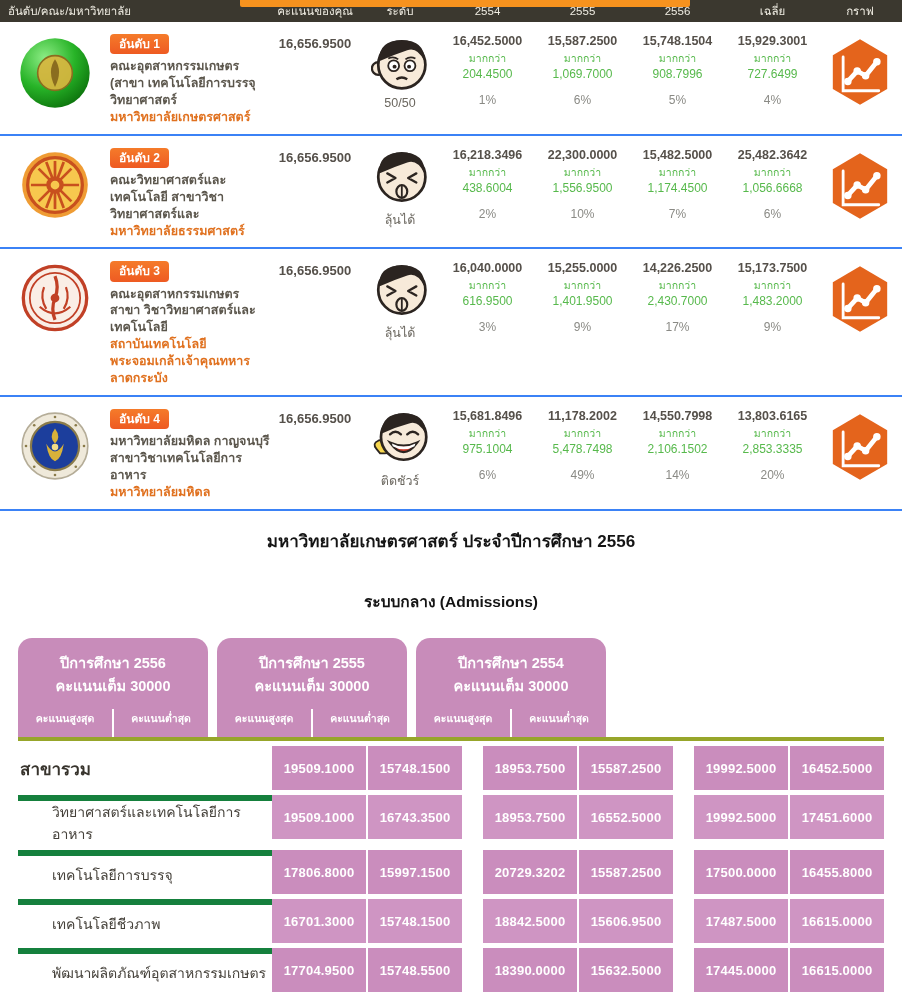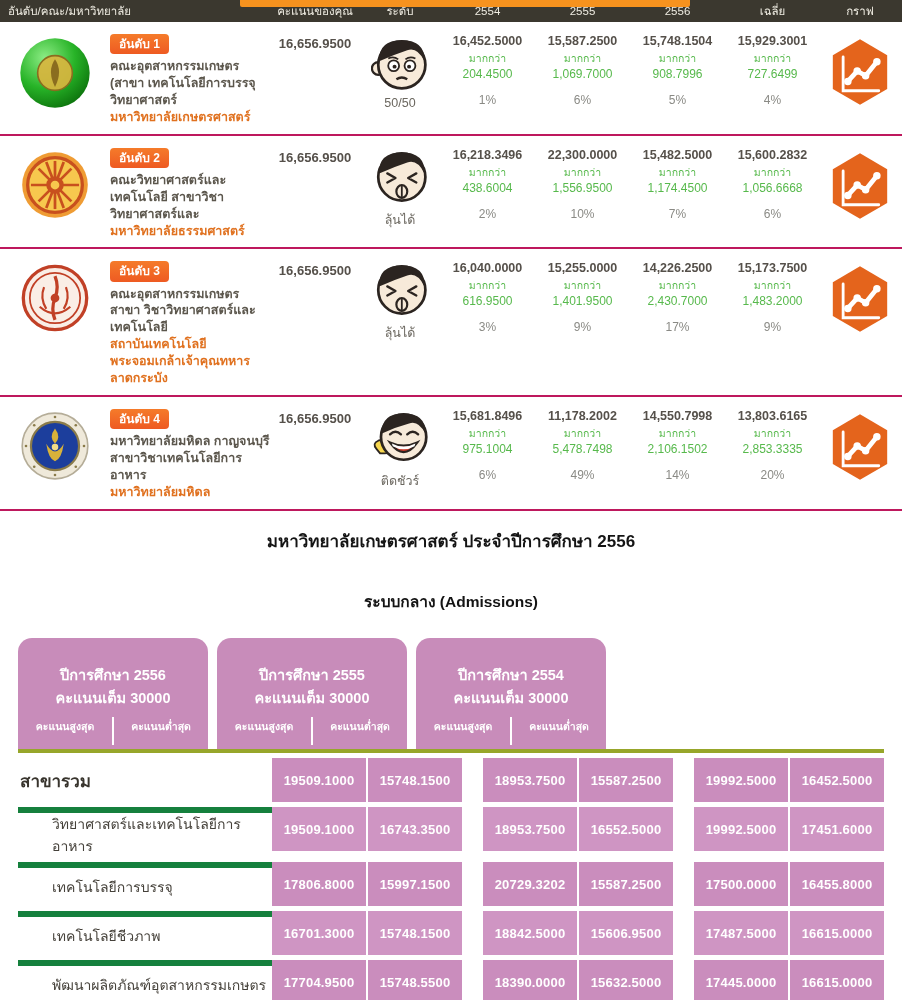--- a/index.html
+++ b/index.html
@@ -3,21 +3,21 @@
 <meta charset="utf-8">
 <style>
   html,body{margin:0;padding:0;background:#fff;}
   body{width:902px;font-family:"Liberation Sans","DejaVu Sans",sans-serif;-webkit-font-smoothing:antialiased;}
   
   .rank-header{position:relative;display:flex;align-items:center;background:#3b382f;color:#efece2;height:22px;font-size:11.5px;}
   .top-tab{position:absolute;left:240px;top:0;width:450px;height:7px;background:#f6921e;border-radius:0 0 2px 2px;}
   .hc{text-align:center;}
   .hc.first{width:270px;text-align:left;padding-left:8px;box-sizing:border-box;}
   .hc.score{width:90px}.hc.level{width:80px}.hc.year{width:95px}.hc.graph{width:80px}
-  .rrow{display:flex;align-items:flex-start;padding:12px 0 8px;border-bottom:2px solid #be185d;background:#fff;min-height:82px;}
+  .rrow{display:flex;align-items:flex-start;padding:12px 0 8px;border-bottom:2px solid #3b82f6;background:#fff;min-height:82px;}
   .c-logo{width:110px;display:flex;justify-content:center;padding-top:2px;}
   .c-info{width:160px;font-size:12.5px;line-height:1.35;box-sizing:border-box;}
   .badge{display:inline-block;background:linear-gradient(#f57b2a,#ee5a22);color:#fff;font-weight:bold;font-size:12px;padding:2px 9px;border-radius:4px;margin-bottom:4px;}
   .fac{font-weight:bold;color:#5b564c;}
   .univ{color:#e0711f;font-weight:bold;cursor:pointer;text-decoration:none;display:block;}
   .c-score{width:90px;text-align:center;font-weight:bold;font-size:13px;color:#55504a;padding-top:2px;}
   .c-face{width:80px;text-align:center;font-size:12.5px;color:#6b675f;}
   .c-face .fl{margin-top:1px;}
   .c-year{width:95px;text-align:center;}
   .yv{font-weight:bold;color:#55504a;font-size:12.5px;}
@@ -28,22 +28,22 @@
   .hexbtn{cursor:pointer;display:inline-block;}
   
   .sum{text-align:center;font-weight:bold;font-size:17px;color:#141414;margin:16px 30px 0;line-height:1.8;}
   .adm-sub{text-align:center;font-weight:bold;font-size:15.5px;color:#141414;margin-top:32px;}
   
   .ptable{margin:24px 18px 0;}
   .phead{display:flex;}
   .plabel-col{width:277px;display:flex;align-items:center;justify-content:center;font-size:19px;font-weight:bold;color:#3a362f;}
   .pgroups{display:flex;gap:9px;}
   .pgroup{width:190px;background:#c88cba;border-radius:14px 14px 0 0;color:#fff;text-align:center;}
-  .pg-title{font-size:14.5px;font-weight:bold;padding:26px 0 4px;line-height:1.55;}
-  .pg-sub{display:flex;align-items:center;height:36px;}
+  .pg-title{font-size:14.5px;font-weight:bold;padding:14px 0 4px;line-height:1.55;}
+  .pg-sub{display:flex;align-items:flex-end;height:36px;}
   .pg-sub .sc{width:94px;font-size:10.5px;font-weight:bold;padding-bottom:10px;}
   .pg-sub .vline{width:2px;background:#fff;height:28px;}
   .greenline{height:4px;background:#97a62a;}
   .prow{display:flex;margin-top:5px;}
   .plab{width:277px;display:flex;align-items:center;font-size:14px;color:#45413a;padding-left:34px;box-sizing:border-box;border-top:6px solid #15803d;}
   .prow.major .plab{font-size:17px;font-weight:bold;padding-left:2px;color:#38342d;border-top:2px solid #a5a198;}
   .prow.first .plab{border-top:none;}
   .pcells{display:flex;gap:21px;}
   .pair{display:flex;gap:2px;}
   .pcell{width:94px;height:44px;background:#ca8dbd;color:#fff;font-weight:bold;font-size:13px;display:flex;align-items:center;justify-content:center;letter-spacing:.2px;}
@@ -188,21 +188,21 @@
     <div class="diff">1,556.9500</div>
     <div class="pct">10%</div>
   </div>
   <div class="c-year">
     <div class="yv">15,482.5000</div>
     <div class="cmp">มากกว่า</div>
     <div class="diff">1,174.4500</div>
     <div class="pct">7%</div>
   </div>
   <div class="c-year">
-    <div class="yv">15,600.2832</div>
+    <div class="yv">25,482.3642</div>
     <div class="cmp">มากกว่า</div>
     <div class="diff">1,056.6668</div>
     <div class="pct">6%</div>
   </div>
   <div class="c-graph">
     <span class="hexbtn">
       <svg width="60" height="68" viewBox="0 0 64 72">
         <polygon points="32,1 61,18 61,54 32,71 3,54 3,18" fill="#e4641c"></polygon>
         <polyline points="14,20 14,56 52,56" stroke="#fff" stroke-width="3" fill="none" stroke-linecap="round"></polyline>
         <polyline points="19,46 29,35 38,40 50,25" stroke="#fff" stroke-width="5" fill="none" stroke-linecap="round" stroke-linejoin="round"></polyline>

